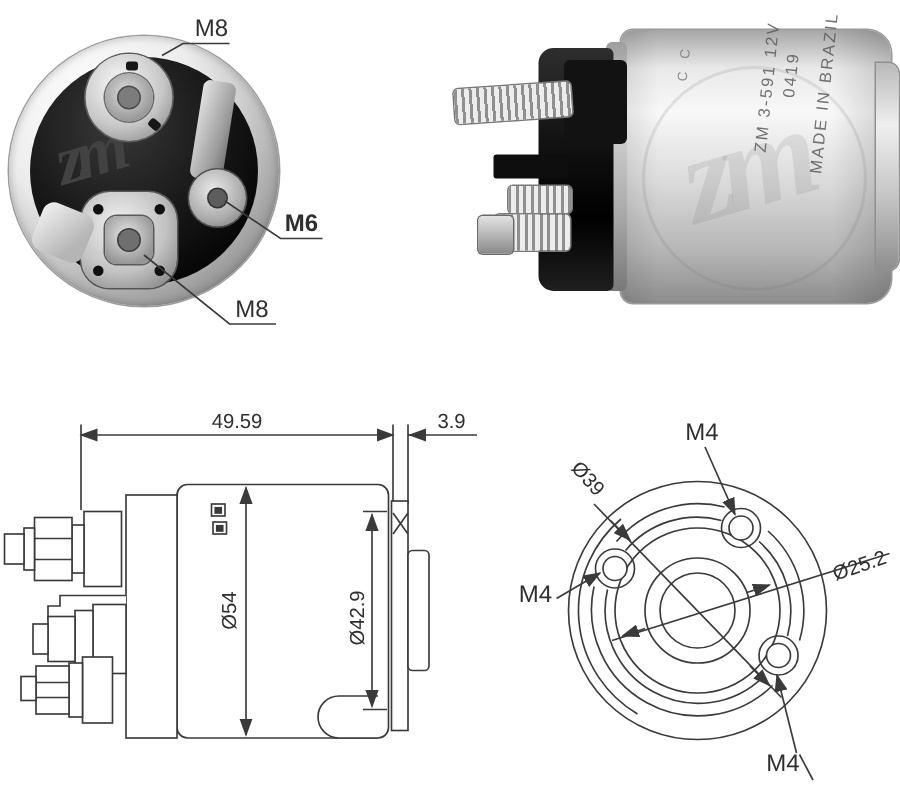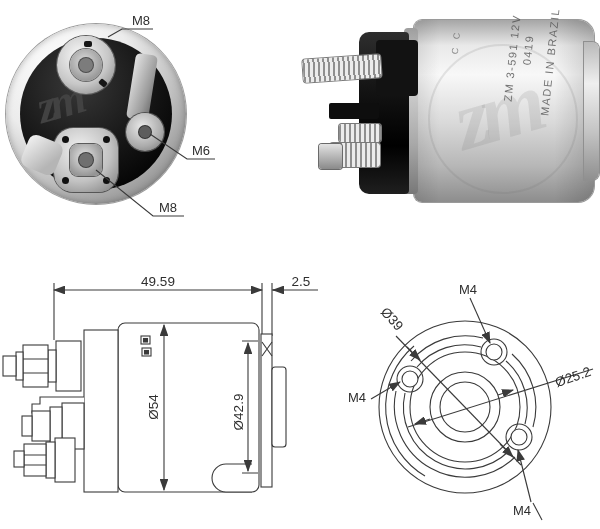--- a/index.html
+++ b/index.html
@@ -57,21 +57,21 @@
     background:linear-gradient(180deg,#e3e3e3,#8a8a8a);box-shadow:0 0 0 1px #6a6a6a;}
   .wm-circle{left:428px;top:44px;width:146px;height:146px;border-radius:50%;
     border:2px solid rgba(110,110,110,.16);}
   .wm-side{left:455px;top:70px;font:italic bold 84px/1 "Liberation Serif",serif;
     color:rgba(90,90,90,.13);letter-spacing:-8px;transform:rotate(-16deg);}
   .stamp{white-space:nowrap;font-size:11px;letter-spacing:1.5px;color:rgba(86,86,86,.82);
     transform:translate(-50%,-50%) rotate(-84deg);}
   .stamp-marks{white-space:nowrap;font-size:9px;letter-spacing:3px;color:rgba(96,96,96,.7);
     transform:translate(-50%,-50%) rotate(-84deg);}
   
-  .lbl{position:absolute;font-size:13px;color:#2f2f2f;white-space:nowrap;
+  .lbl{position:absolute;font-size:16px;color:#2f2f2f;white-space:nowrap;
     transform:translate(-50%,-50%);}
   .lbl.dim{font-size:13.5px;}
   .rot-90{transform:translate(-50%,-50%) rotate(-90deg);}
   .rot39{transform:translate(-50%,-50%) rotate(48deg);}
   .rot25{transform:translate(-50%,-50%) rotate(-19deg);}
   svg.lines{left:0;top:0;pointer-events:none;}
 </style>
 </head>
 <body>
 
@@ -209,25 +209,25 @@
       <line x1="498" y1="395" x2="513" y2="390" marker-end="url(#arr)"></line>
 
       <line x1="470" y1="298" x2="490" y2="343" marker-end="url(#arr)"></line>
       <line x1="371" y1="399" x2="400" y2="382" marker-end="url(#arr)"></line>
       <line x1="531" y1="502" x2="518" y2="450" marker-end="url(#arr)"></line>
       <path d="M533,503 L542,520"></path>
     </g>
   </svg>
 
   <span class="lbl" style="left:141px;top:20px;">M8</span>
-  <span class="lbl" style="left:201px;top:150px;">M6</span>
+  <span class="lbl" style="left:201px;top:150px;font-weight:bold;">M6</span>
   <span class="lbl" style="left:168px;top:207px;">M8</span>
 
   <span class="lbl dim" style="left:158px;top:281px;">49.59</span>
-  <span class="lbl dim" style="left:301px;top:281px;">2.5</span>
+  <span class="lbl dim" style="left:301px;top:281px;">3.9</span>
   <span class="lbl dim rot-90" style="left:153px;top:407px;">Ø54</span>
   <span class="lbl dim rot-90" style="left:238px;top:412px;">Ø42.9</span>
 
   <span class="lbl dim rot39" style="left:392px;top:319px;">Ø39</span>
   <span class="lbl dim rot25" style="left:573px;top:377px;">Ø25.2</span>
   <span class="lbl" style="left:468px;top:289px;">M4</span>
   <span class="lbl" style="left:357px;top:397px;">M4</span>
   <span class="lbl" style="left:522px;top:510px;">M4</span>
 </div>
 

